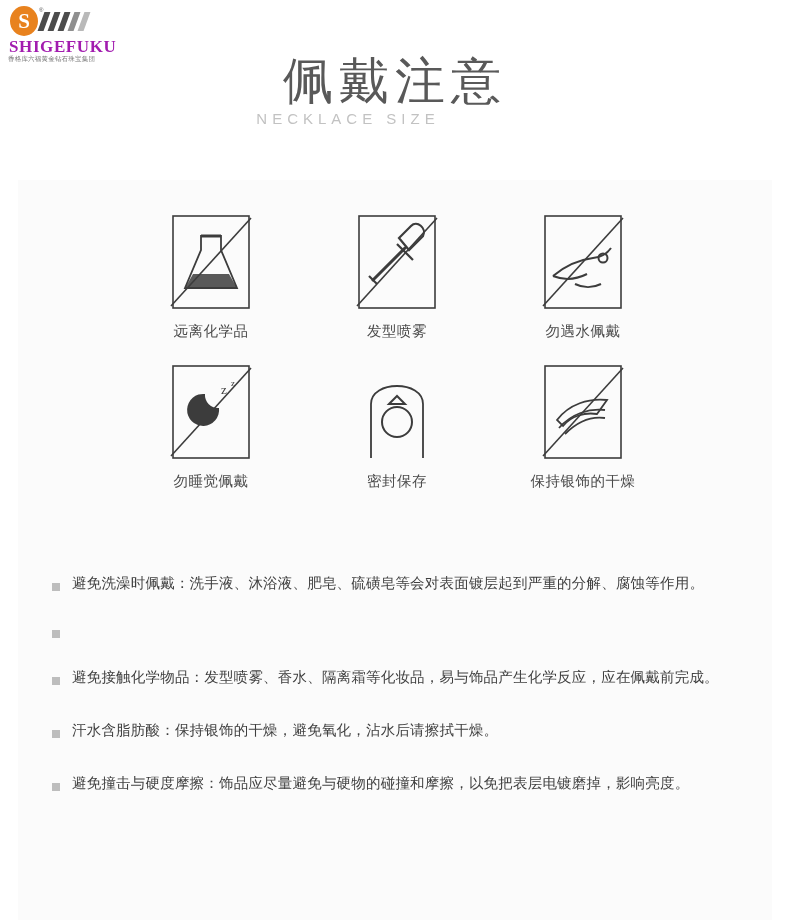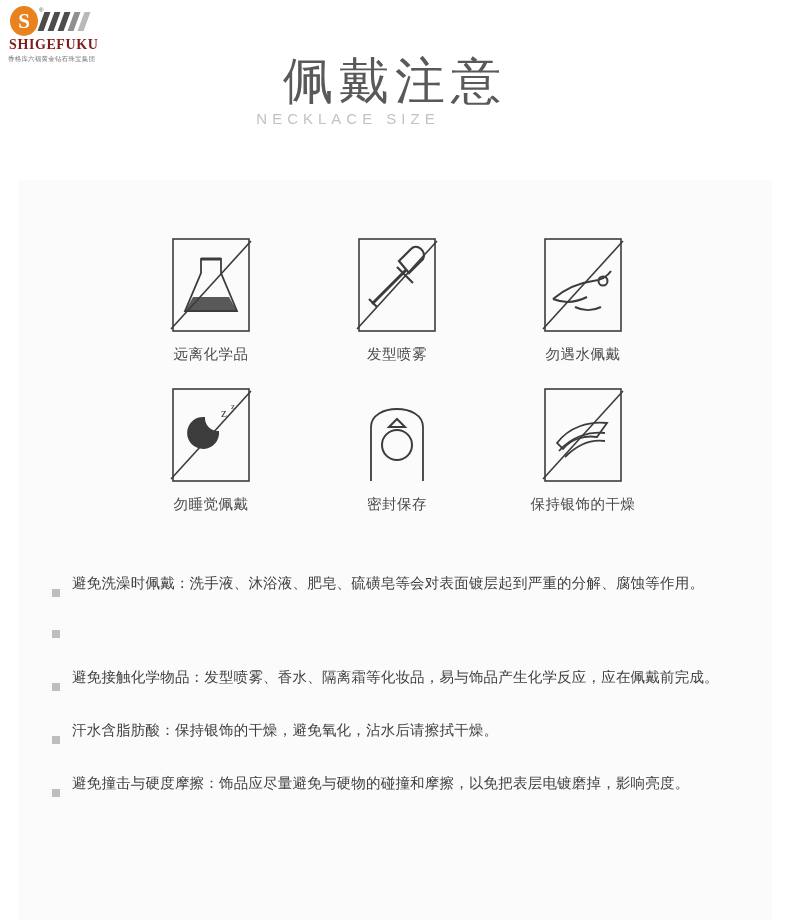--- a/index.html
+++ b/index.html
@@ -83,23 +83,23 @@
   }
   .logo-bars span:nth-child(1) { left: 0px; }
   .logo-bars span:nth-child(2) { left: 10px; }
   .logo-bars span:nth-child(3) { left: 20px; }
   .logo-bars span:nth-child(4) { left: 30px; background:#8f8f8f; }
   .logo-bars span:nth-child(5) { left: 40px; background:#b9b9b9; }
   .logo-name {
     position: absolute;
     left: 1px;
     top: 31px;
-    font-size: 14px;
+    font-size: 17px;
     letter-spacing: 0.6px;
-    color: #7f1d1d;
+    color: #a21caf;
     font-weight: bold;
     font-family: "Liberation Serif", serif;
   }
   .logo-sub {
     position: absolute;
     left: 0px;
     top: 49px;
     font-size: 6.5px;
     color: #7a7a7a;
     letter-spacing: 0.2px;
@@ -137,21 +137,21 @@
     width: 754px;
     height: 740px;
     background: #fbfbfb;
     box-sizing: border-box;
   }
 
   
   .icon-grid {
     position: absolute;
     left: 100px;
-    top: 57px;
+    top: 34px;
     width: 560px;
     display: grid;
     grid-template-columns: repeat(3, 186px);
     grid-template-rows: 150px 150px;
   }
   .icon-cell {
     text-align: center;
   }
   .icon-box {
     width: 96px;
@@ -171,21 +171,21 @@
 
   
   .notes {
     position: absolute;
     left: 34px;
     top: 390px;
     width: 690px;
   }
   .note {
     display: flex;
-    align-items: flex-end;
+    align-items: center;
     margin-bottom: 26px;
   }
   .note:nth-child(3) { }
   .note-bullet {
     flex: 0 0 auto;
     width: 8px;
     height: 8px;
     background: #bdbdbd;
     margin: 7px 12px 0 0;
   }

